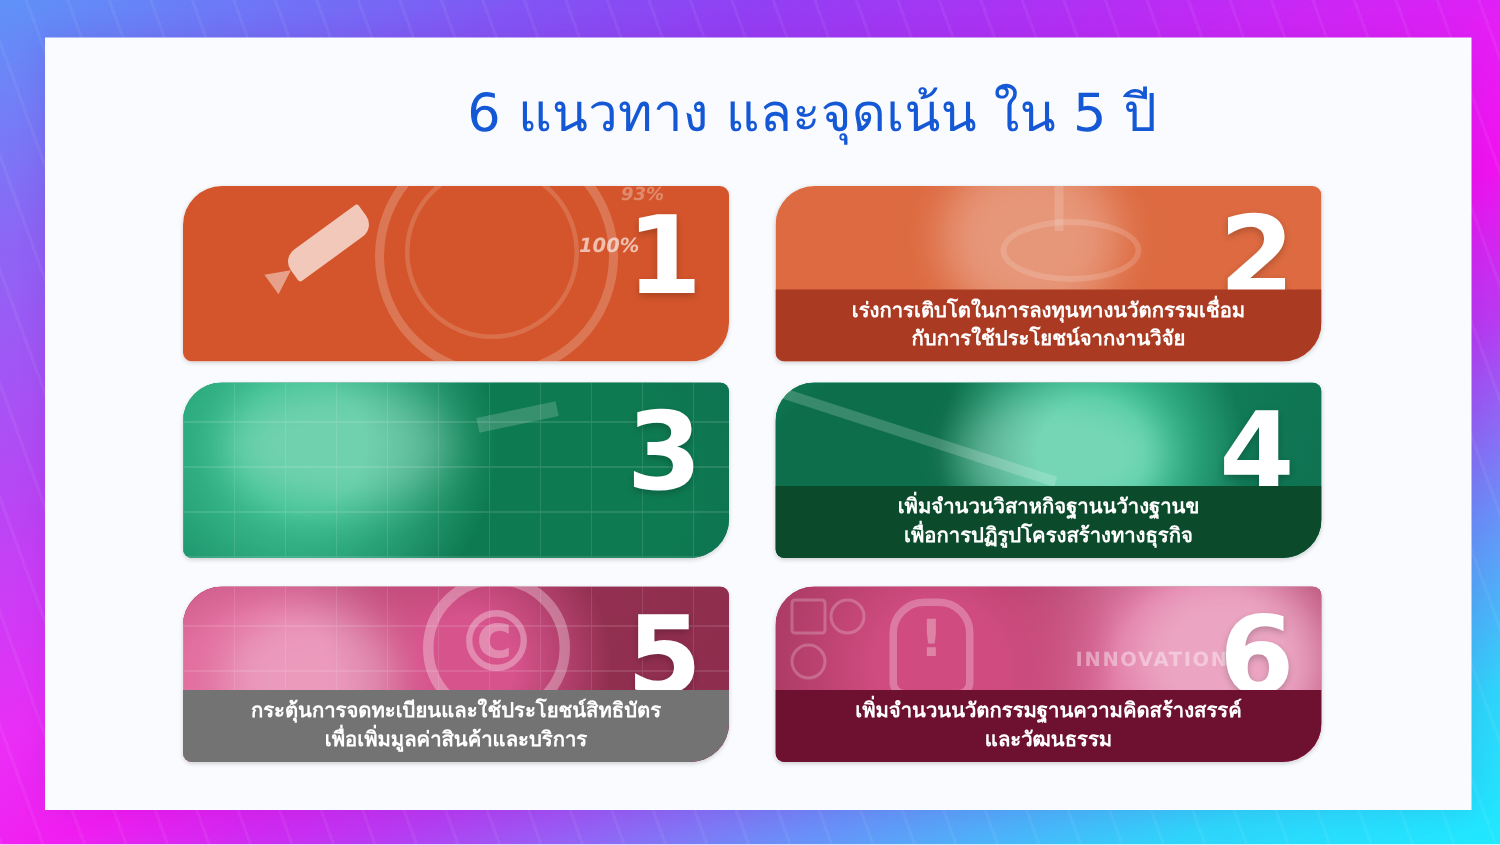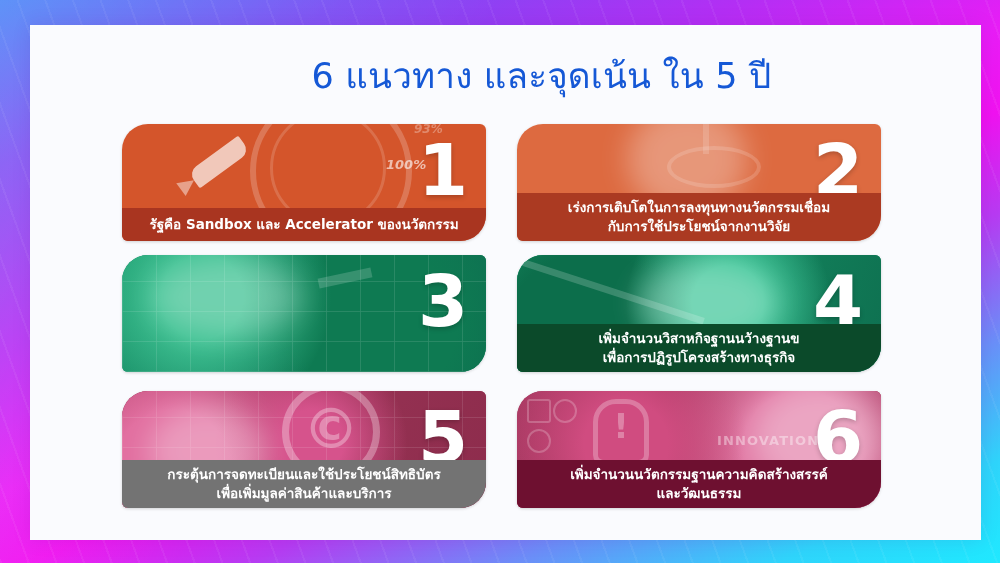--- a/index.html
+++ b/index.html
@@ -197,23 +197,20 @@
 
       <div class="card c1">
         <div class="photo">
           <div class="motif dial"></div>
           <div class="motif dial2"></div>
           <div class="rocket"></div>
           <div class="pct p100">100%</div>
           <div class="pct p80">93%</div>
         </div>
         <div class="num">1</div>
-        <div class="band one">
-          <span>รัฐคือ Sandbox และ Accelerator ของนวัตกรรม</span>
-        </div>
       </div>
 
       <div class="card c2">
         <div class="photo">
           <div class="handglow" style="left:110px;top:-20px;width:120px;height:110px;background:rgba(255,255,255,.30);"></div>
           <div class="motif" style="left:150px;top:22px;width:86px;height:34px;border-radius:50%;border:4px solid rgba(255,255,255,.45);"></div>
           <div class="motif" style="left:186px;top:-30px;width:6px;height:60px;background:rgba(255,255,255,.45);"></div>
         </div>
         <div class="num">2</div>
         <div class="band two">

